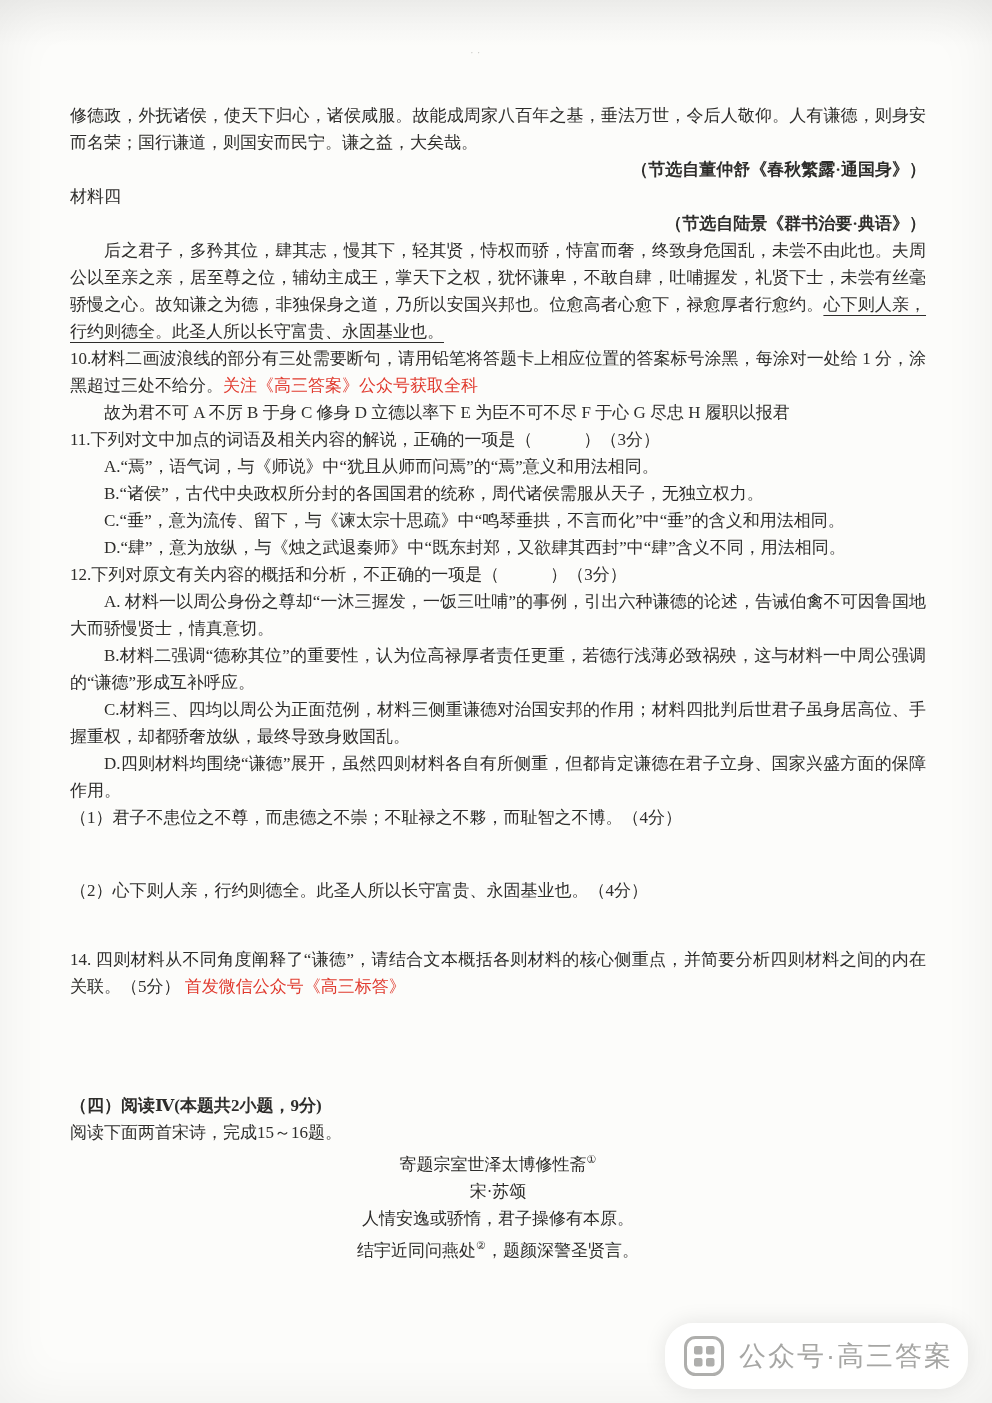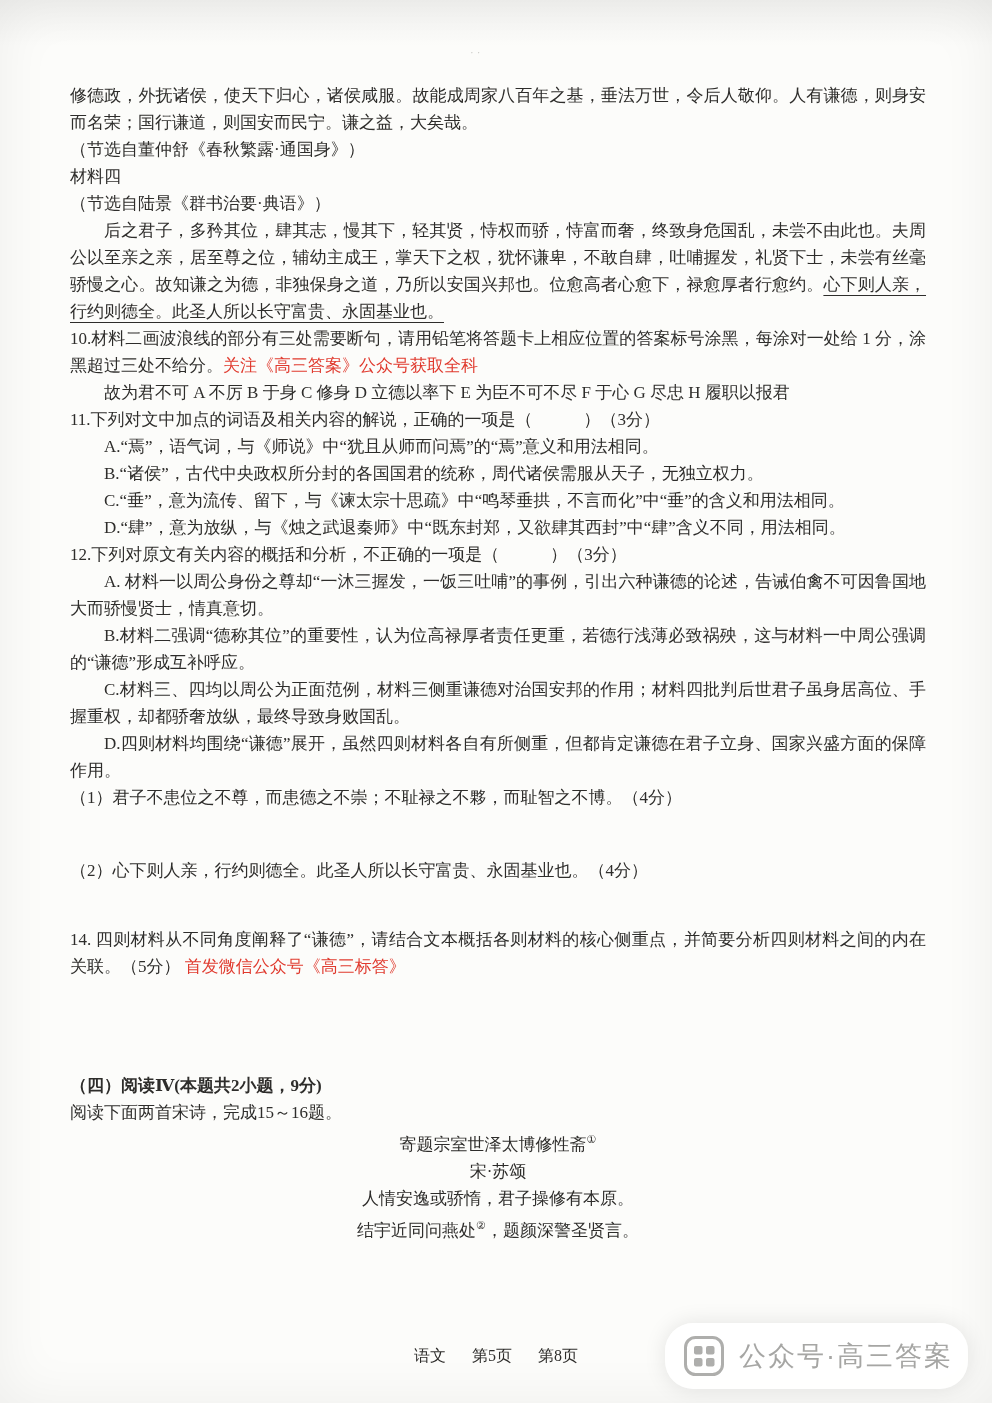--- a/index.html
+++ b/index.html
@@ -20,24 +20,25 @@
     color:#c8c8c4; font-size:11px; letter-spacing:3px;
     user-select:none;
   }
   .content {
     position:relative;
     padding:82px 66px 0 70px;
     color:#2e2d2b;
     font-size:17px;
     line-height:27px;
     text-align:justify;
+    margin-top:20px;
   }
   p.t { margin:0; }
   .indent { text-indent:2em; }
-  .right { text-indent:0; }
+  .right { text-align:right; text-indent:0;font-weight:bold; }
   .center { text-align:center; text-indent:0; }
   .underline {
     text-decoration:underline;
     text-underline-offset:5px;
     text-decoration-thickness:1px;
   }
   .red { color:#e03a2e; }
   .section-head { margin-left:2.2em; font-weight:bold; }
   .sec-indent { margin-left:2.2em; }
   .poem-title { margin-top:3px; }
@@ -108,25 +109,20 @@
     <p class="t section-head">（四）阅读Ⅳ(本题共2小题，9分)</p>
     <p class="t sec-indent">阅读下面两首宋诗，完成15～16题。</p>
 
     <p class="t center poem-title"><span>寄题宗室世泽太博修性斋</span><sup>①</sup></p>
     <p class="t center">宋·苏颂</p>
     <p class="t center">人情安逸或骄惰，君子操修有本原。</p>
     <p class="t center"><span>结宇近同问燕处</span><sup>②</sup><span>，题颜深警圣贤言。</span></p>
 
   </main>
 
-  <footer class="footer">
-    <span>语文</span>
-    <span>第5页</span>
-    <span>第8页</span>
-  </footer>
 
   <div class="watermark">
     <span class="wm-icon">
       <svg width="42" height="42" viewBox="0 0 42 42" aria-hidden="true">
         <rect x="2.5" y="2.5" width="37" height="37" rx="10" fill="none" stroke="#aeaeac" stroke-width="3"></rect>
         <rect x="11" y="11" width="8.5" height="8.5" rx="2" fill="#aeaeac"></rect>
         <rect x="23" y="11" width="8.5" height="8.5" rx="2" fill="#aeaeac"></rect>
         <rect x="11" y="23" width="8.5" height="8.5" rx="2" fill="#aeaeac"></rect>
         <rect x="23" y="23" width="8.5" height="8.5" rx="2" fill="#aeaeac"></rect>
       </svg>

